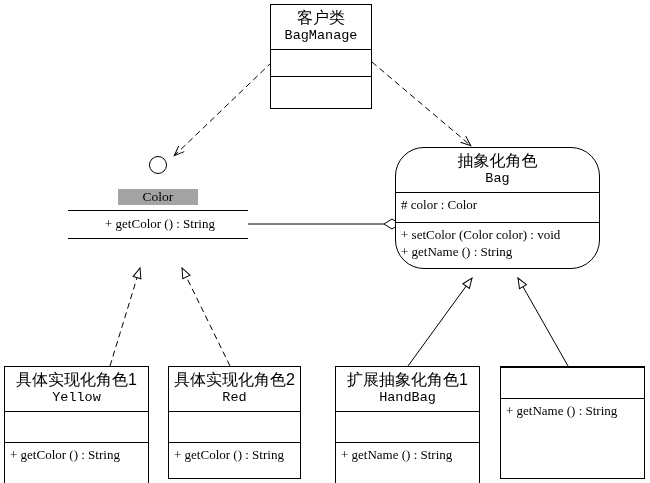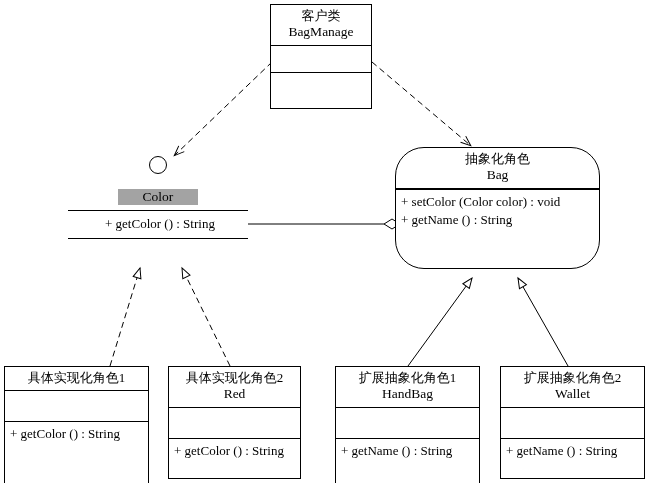--- a/index.html
+++ b/index.html
@@ -31,26 +31,26 @@
   }
   .uml-header {
     text-align: center;
     line-height: 1.25;
     padding: 3px 4px 4px 4px;
     font-size: 13.5px;
     box-sizing: border-box;
   }
   .uml-header .cn {
     display: block;
-    font-family: Liberation Serif, serif;
-    font-size: 13px;
+    font-family: Liberation Sans, sans-serif;
+    font-size: 16px;
   }
   .uml-header .en {
     display: block;
-    font-family: Liberation Serif, serif;
+    font-family: Liberation Mono, monospace;
     font-size: 13.5px;
   }
   .uml-sep {
     border-top: 1px solid #000;
     height: 0;
     font-size: 0;
     line-height: 0;
   }
   .uml-compartment {
     font-size: 13px;
@@ -137,35 +137,39 @@
     <div class="uml-sep"></div>
     <div class="uml-compartment empty-compartment" style="height:26px;"></div>
   </div>
 
   <div class="uml-box" style="left:395px; top:147px; width:205px; height:122px;border-radius:29px;">
     <div class="uml-header">
       <span class="cn">抽象化角色</span>
       <span class="en">Bag</span>
     </div>
     <div class="uml-sep"></div>
+    <div class="uml-compartment" style="height:29px;">
+      <div class="row"># color : Color</div>
+    </div>
     <div class="uml-sep"></div>
     <div class="uml-compartment" style="height:42px;">
       <div class="row">+ setColor (Color color) : void</div>
       <div class="row">+ getName () : String</div>
     </div>
   </div>
 
   <div class="iface-name" style="left:118px; top:189px; width:80px;">Color</div>
   <div class="iface-rule" style="left:68px; top:210px; width:180px;"></div>
   <div class="iface-op" style="left:105px; top:216px;">+ getColor () : String</div>
   <div class="iface-rule" style="left:68px; top:238px; width:180px;"></div>
 
   <div class="uml-box" style="left:4px; top:366px; width:145px; height:129px;">
     <div class="uml-header">
       <span class="cn">具体实现化角色1</span>
+      <span class="en">Yellow</span>
     </div>
     <div class="uml-sep"></div>
     <div class="uml-compartment empty-compartment" style="height:30px;"></div>
     <div class="uml-sep"></div>
     <div class="uml-compartment" style="height:28px;">
       <div class="row">+ getColor () : String</div>
     </div>
   </div>
 
   <div class="uml-box" style="left:168px; top:366px; width:133px; height:113px;">
@@ -188,24 +192,20 @@
     </div>
     <div class="uml-sep"></div>
     <div class="uml-compartment empty-compartment" style="height:30px;"></div>
     <div class="uml-sep"></div>
     <div class="uml-compartment" style="height:28px;">
       <div class="row">+ getName () : String</div>
     </div>
   </div>
 
   <div class="uml-box" style="left:500px; top:366px; width:145px; height:113px;">
-    <div class="uml-header">
-      <span class="cn">扩展抽象化角色2</span>
-      <span class="en">Wallet</span>
-    </div>
     <div class="uml-sep"></div>
     <div class="uml-compartment empty-compartment" style="height:30px;"></div>
     <div class="uml-sep"></div>
     <div class="uml-compartment" style="height:28px;">
       <div class="row">+ getName () : String</div>
     </div>
   </div>
 
 </div>
 

